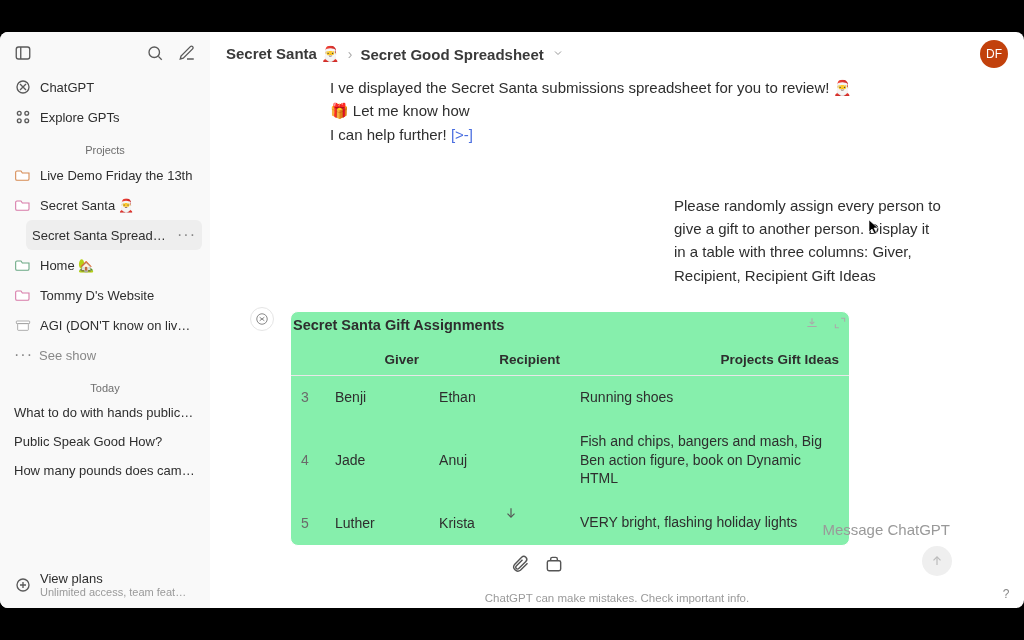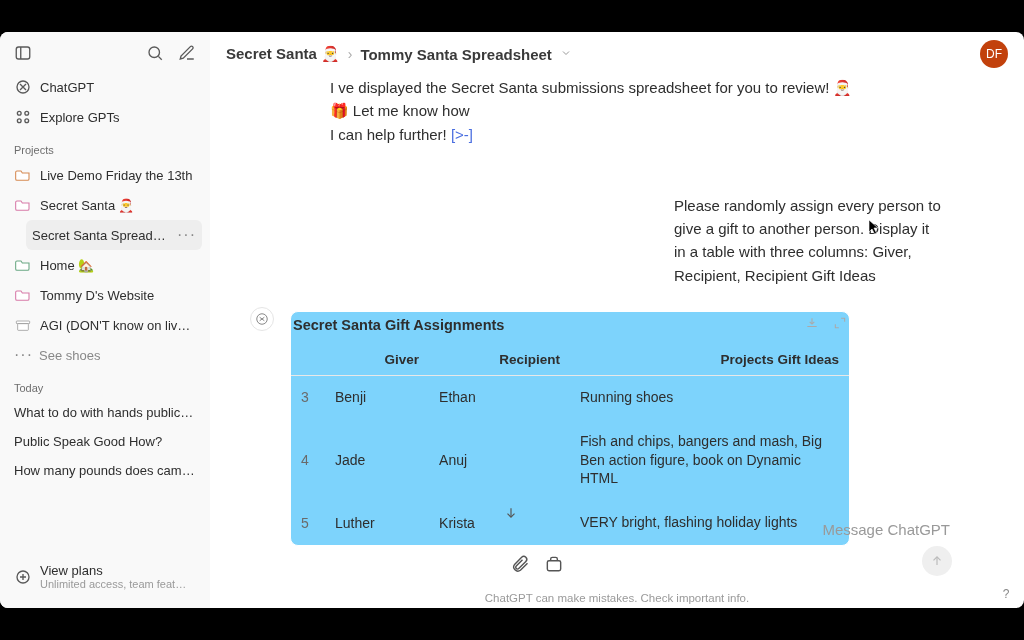--- a/index.html
+++ b/index.html
@@ -1,26 +1,26 @@
 <!DOCTYPE html>
 <html><head>
   <meta charset="utf-8">
   <style>
     * { margin: 0; padding: 0; box-sizing: border-box; font-family: -apple-system, BlinkMacSystemFont, "Segoe UI", Helvetica, Arial, sans-serif; }
     body { width: 1024px; height: 640px; overflow: hidden; background: #000; }
     .letterbox-top, .letterbox-bottom { position: absolute; left: 0; right: 0; height: 32px; background: #000; z-index: 100; }
     .letterbox-top { top: 0; }
     .letterbox-bottom { bottom: 0; }
     .app { position: absolute; top: 32px; bottom: 32px; left: 0; right: 0; background: #fff; display: flex; border-radius: 8px; overflow: hidden; }
-    .sidebar { width: 210px; background: #f9f9f9; display: flex; flex-direction: column; padding: 8px 8px 8px 8px; font-size: 13px; color: #2e2e2e; }
+    .sidebar { width: 210px; background: #f9f9f9; display: flex; flex-direction: column; padding: 8px 8px 0 8px; font-size: 13px; color: #2e2e2e; }
     .side-top { display: flex; align-items: center; gap: 14px; padding: 4px 6px 10px 6px; }
     .icon { display: inline-flex; align-items: center; justify-content: center; }
     .icon svg { width: 18px; height: 18px; stroke: #5a5a5a; stroke-width: 1.8; fill: none; }
     .side-row { display: flex; align-items: center; gap: 8px; padding: 6px 6px; border-radius: 6px; cursor: pointer; color: #2e2e2e; }
-    .section-label { font-size: 11px; color: #6e6e6e; padding: 12px 6px 4px 6px; font-weight: 500; }
+    .section-label { font-size: 11px; color: #6e6e6e; padding: 12px 6px 4px 6px; font-weight: 500; text-align: center; }
     .folder-icon { width: 18px; height: 18px; display: inline-flex; align-items: center; justify-content: center; }
     .folder-icon svg { width: 16px; height: 14px; }
     .folder-orange svg { stroke: #d68a52; fill: #fff; }
     .folder-pink svg { stroke: #d77aa8; fill: #fff; }
     .folder-green svg { stroke: #6aa884; fill: #fff; }
     .folder-grey svg { stroke: #888; fill: #fff; }
     .row-text { white-space: nowrap; overflow: hidden; text-overflow: ellipsis; flex: 1; }
     .indent { margin-left: 18px; background: #eeeeee; }
     .indent .row-text { font-size: 13px; }
     .dots { color: #888; font-size: 16px; letter-spacing: 1px; }
@@ -35,21 +35,21 @@
     .crumb-sep { color: #aaa; font-size: 14px; }
     .chev-small svg { width: 12px; height: 12px; stroke: #999; fill: none; stroke-width: 2; }
     .avatar { margin-left: auto; width: 28px; height: 28px; border-radius: 50%; background: #c2410c; color: #fff; display: flex; align-items: center; justify-content: center; font-size: 12px; font-weight: 500; }
     .content { flex: 1; overflow: hidden; padding: 0 80px 8px 40px; position: relative; }
     .asst-text { font-size: 15px; color: #2e2e2e; line-height: 1.55; padding-left: 80px; max-width: 620px; }
     .asst-text .link { color: #4a6ee0; }
     .user-msg { margin: 48px 0 24px auto; max-width: 430px; font-size: 15px; color: #2e2e2e; line-height: 1.55; padding-left: 160px; width: 590px; }
     .asst-block { position: relative; padding-left: 40px; margin-top: 8px; }
     .asst-logo { position: absolute; left: 0px; top: -4px; width: 24px; height: 24px; border-radius: 50%; border: 1px solid #e5e5e5; display: flex; align-items: center; justify-content: center; }
     .asst-logo svg { width: 14px; height: 14px; stroke: #555; fill: none; stroke-width: 1.2; }
-    .table-card { background: #7dd3fc; border: 1px solid #fff; border-radius: 8px; padding: 0; max-width: 560px; }
+    .table-card { background: #86efac; border: 1px solid #fff; border-radius: 8px; padding: 0; max-width: 560px; }
     .table-head { display: flex; align-items: center; padding: 4px 2px 10px 2px; }
     .table-title { font-size: 14.5px; font-weight: 600; color: #2e2e2e; }
     .table-actions { margin-left: auto; display: flex; gap: 14px; }
     .table-actions svg { width: 14px; height: 14px; stroke: #aaa; fill: none; stroke-width: 1.8; }
     .grid { width: 100%; border-collapse: collapse; font-size: 14px; }
     .grid th { text-align: right; font-weight: 600; color: #2e2e2e; padding: 8px 10px; border-bottom: 1px solid #e8e8e8; font-size: 13.5px; }
     .grid th:first-child { width: 34px; }
     .grid td { padding: 12px 10px; color: #2e2e2e; vertical-align: middle; border-bottom: 1px solid #f5f5f500; }
     .grid td:first-child { color: #6a6a6a; }
     .grid .ideas { max-width: 160px; line-height: 1.35; font-size: 14px; }
@@ -163,21 +163,21 @@
           <svg viewBox="0 0 24 20">
             <rect x="2" y="4" width="20" height="4" rx="1"></rect>
             <rect x="4" y="8" width="16" height="10" rx="1"></rect>
           </svg>
         </span>
       <span class="row-text">AGI (DON'T know on live…</span>
     </div>
 
     <div class="see-more">
       <span class="dots">···</span>
-      <span>See shoes</span>
+      <span>See show</span>
     </div>
 
     <div class="section-label">Today</div>
     <div class="today-list">
       <div class="side-row">
           <span class="row-text">What to do with hands public sp</span>
         </div>
       <div class="side-row">
           <span class="row-text">Public Speak Good How?</span>
         </div>
@@ -197,21 +197,21 @@
         <div class="plans-title">View plans</div>
         <div class="plans-sub">Unlimited access, team feature</div>
       </div>
     </div>
   </aside>
 
   <main class="main">
     <div class="header">
       <span class="crumb">Secret Santa 🎅</span>
       <span class="crumb-sep">›</span>
-      <span class="crumb">Tommy Santa Spreadsheet</span>
+      <span class="crumb">Secret Good Spreadsheet</span>
       <span class="chev-small"><svg viewBox="0 0 24 24">
             <polyline points="6 9 12 15 18 9"></polyline>
           </svg></span>
       <span class="avatar">DF</span>
     </div>
 
     <div class="content">
       <div class="asst-text">
         <span>I ve displayed the Secret Santa submissions spreadsheet for you to review! 🎅🎁 Let me know how</span><br>
         <span>I can help further!</span>

